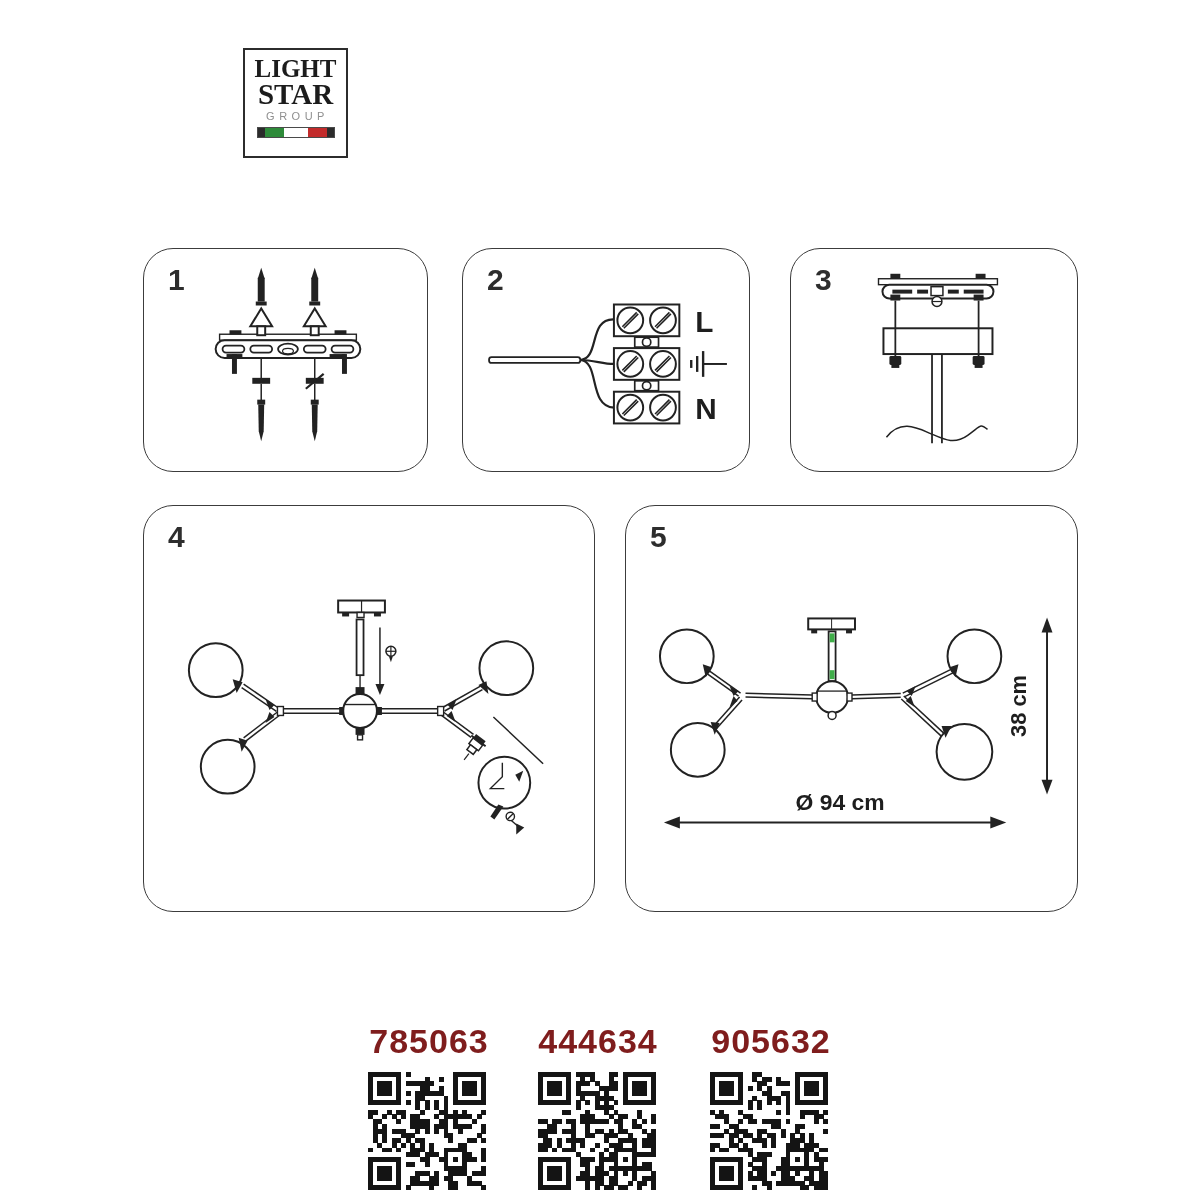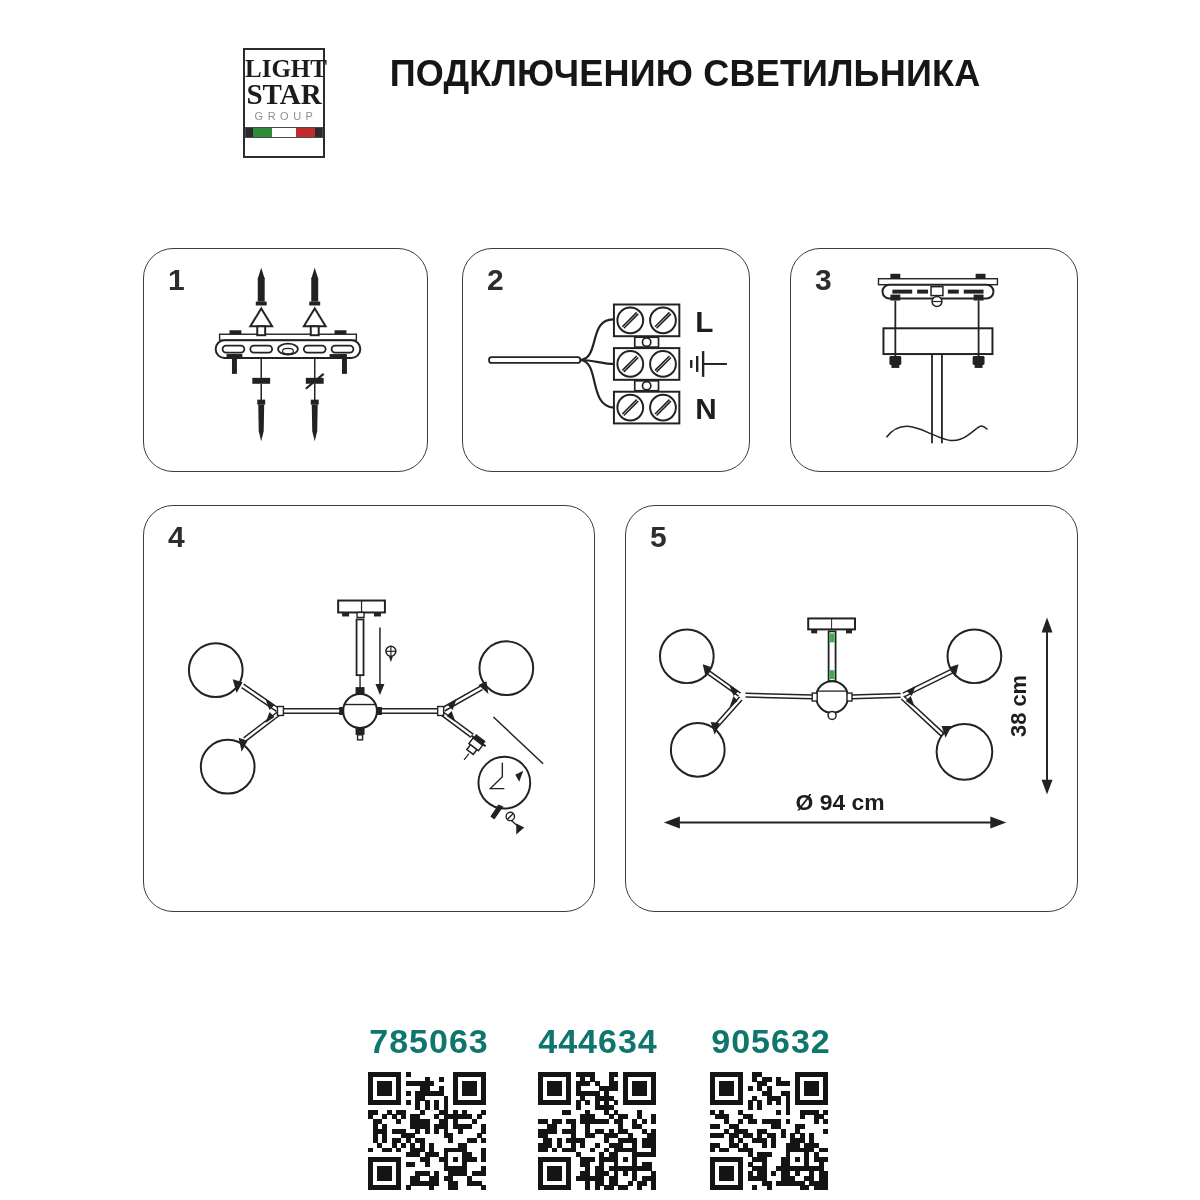--- a/index.html
+++ b/index.html
@@ -2,21 +2,21 @@
 <html><head>
 <meta charset="utf-8">
 <style>
   html,body{margin:0;padding:0;}
   body{
     width:1200px;height:1200px;position:relative;background:#ffffff;
     font-family:"Liberation Sans", sans-serif;color:#1e1e1e;overflow:hidden;
   }
   
   .logo-box{
-    position:absolute;left:243px;top:48px;width:82px;height:110px;
+    position:absolute;left:243px;top:48px;width:105px;height:110px;
     border:2px solid #2c2c2c;box-sizing:border-box;background:#fff;
     text-align:center;padding-top:7px;
   }
   .logo-w1{font-family:"Liberation Serif", serif;font-weight:700;font-size:25px;line-height:0.95;color:#1c1c1c;}
   .logo-w2{font-family:"Liberation Serif", serif;font-weight:700;font-size:29px;line-height:0.95;color:#1c1c1c;}
   .logo-w3{font-size:11px;letter-spacing:4.5px;color:#8f8f8f;margin-top:2px;text-indent:4px;}
   .logo-flag{margin:5px auto 0;width:76px;height:9px;border:1px solid #4a4a4a;display:block;}
   .title{
     position:absolute;left:383px;top:52px;width:604px;text-align:center;
     font-weight:700;font-size:36px;line-height:43px;letter-spacing:0.2px;color:#161616;
@@ -32,42 +32,41 @@
   .panel svg.diagram{position:absolute;left:0;top:0;width:100%;height:100%;}
   #p1{left:143px;top:248px;width:285px;height:224px;}
   #p2{left:462px;top:248px;width:288px;height:224px;}
   #p3{left:790px;top:248px;width:288px;height:224px;}
   #p4{left:143px;top:505px;width:452px;height:407px;}
   #p5{left:625px;top:505px;width:453px;height:407px;}
   svg text{font-family:"Liberation Sans", sans-serif;}
   
   .prod-code{
     position:absolute;top:1022px;width:122px;text-align:center;
-    font-size:34px;font-weight:700;letter-spacing:1px;color:#0f766e;
+    font-size:34px;font-weight:700;letter-spacing:1px;color:#7f1d1d;
   }
   .qr{position:absolute;top:1072px;width:118px;height:118px;}
 </style>
 </head>
 <body>
 
 <div class="logo-box">
   <div class="logo-w1">LIGHT</div>
   <div class="logo-w2">STAR</div>
   <div class="logo-w3">GROUP</div>
   <svg class="logo-flag" viewBox="0 0 76 9" preserveAspectRatio="none">
     <rect x="0" y="0" width="7" height="9" fill="#2b2b2b"></rect>
     <rect x="7" y="0" width="19" height="9" fill="#2e8b3a"></rect>
     <rect x="26" y="0" width="24" height="9" fill="#ffffff"></rect>
     <rect x="50" y="0" width="19" height="9" fill="#c22b2b"></rect>
     <rect x="69" y="0" width="7" height="9" fill="#2b2b2b"></rect>
   </svg>
 </div>
 
 <div class="title">
-  <div>ПОДКЛЮЧЕНИЮ СВЕТИЛЬНИКА</div>
 </div>
 
 <div class="panel" id="p1">
   <div class="panel-num">1</div>
   <svg class="diagram" viewBox="0 0 285 224">
     <g stroke="#222" fill="#fff">
       <rect x="76" y="86" width="138" height="6" stroke-width="1.4"></rect>
       <rect x="72" y="92" width="146" height="18" rx="9" stroke-width="2"></rect>
     </g>
     <rect x="86" y="82" width="12" height="4" fill="#222"></rect>

